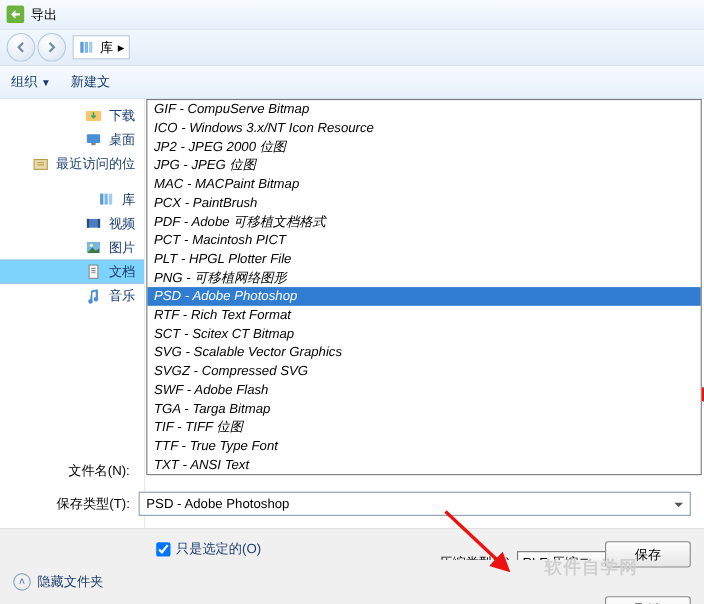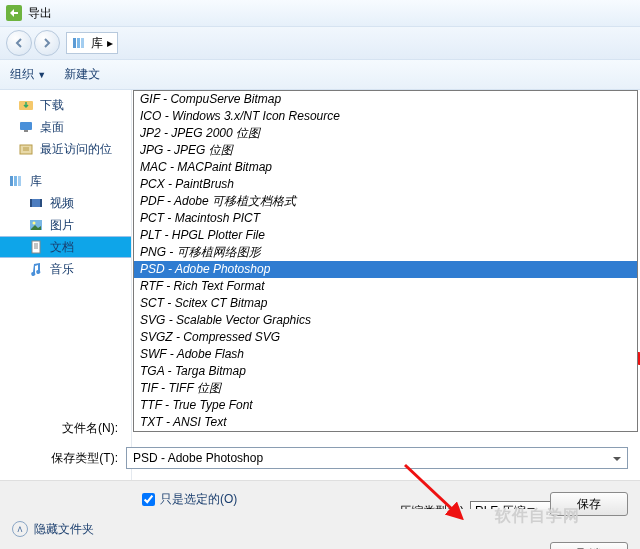--- a/index.html
+++ b/index.html
@@ -8,24 +8,24 @@
     .titlebar .ticon { width: 16px; height: 16px; background: #6db33f; border-radius: 2px; margin-right: 6px; display: inline-flex; align-items: center; justify-content: center; }
     .titlebar .ticon svg { width: 12px; height: 12px; }
     .navbar { height: 34px; background: linear-gradient(#f1f7fd,#e3edf8); border-top: 1px solid #d6e3f1; border-bottom: 1px solid #d6e3f1; display: flex; align-items: center; padding: 0 6px; gap: 6px; }
     .navbtns { display: flex; gap: 2px; }
     .navbtn { width: 26px; height: 26px; border-radius: 50%; background: radial-gradient(circle at 35% 30%, #fefefe, #d7e4f2); border: 1px solid #b7c9dd; display: flex; align-items: center; justify-content: center; }
     .pathbox { flex: 0 0 40px; height: 22px; background: #fff; border: 1px solid #b7c9dd; display: flex; align-items: center; padding: 0 4px; gap: 4px; }
     .toolbar { height: 30px; background: linear-gradient(#f5fafe,#e8f1fa); border-bottom: 1px solid #d6e3f1; display: flex; align-items: center; padding: 0 10px; gap: 18px; color: #1a3e6e; }
     .main { position: relative; height: 390px; display: flex; }
     .sidebar { width: 132px; background: #fff; border-right: 1px solid #e4e9ef; padding: 4px 0; overflow: hidden; }
     .side-group { margin-bottom: 10px; }
-    .side-item { display: flex; align-items: center; gap: 6px; height: 22px; padding: 0 8px 0 18px; color: #1a3e6e; }
+    .side-item { display: flex; align-items: center; gap: 6px; height: 22px; padding: 0 8px 0 18px; color: #1a3e6e; justify-content: flex-end; }
     .side-item.top { padding-left: 8px; }
     .side-item.lib { padding-left: 28px; }
-    .side-item.selected { background: #0ea5e9; border: 1px solid #9ec2e8; border-left: none; border-right: none; }
+    .side-item.selected { background: #7dd3fc; border: 1px solid #9ec2e8; border-left: none; border-right: none; }
     .icon-sm { width: 16px; height: 16px; display: inline-flex; align-items: center; justify-content: center; }
     .dropdown { position: absolute; left: 133px; top: 0; right: 2px; background: #fff; border: 1px solid #7a7a7a; z-index: 5; }
     .dropdown-item { height: 17px; line-height: 17px; padding: 0 6px; color: #000; white-space: nowrap; overflow: hidden; font-style: italic; }
     .dropdown-item.highlighted { background: #2f7cd1; color: #fff; }
     .form-area { position: absolute; left: 0; right: 0; bottom: 0; padding: 6px 12px 6px 0; }
     .form-row { display: flex; align-items: center; height: 28px; margin-bottom: 2px; }
     .form-label { width: 126px; text-align: right; padding-right: 8px; color: #000; }
     .combo { flex: 1; height: 22px; background: #fff; border: 1px solid #8a9db2; display: flex; align-items: center; padding: 0 6px; position: relative; }
     .combo .arrow { position: absolute; right: 2px; top: 3px; width: 16px; height: 16px; display: flex; align-items: center; justify-content: center; }
     .footer { height: 69px; border-top: 1px solid #dfdfdf; background: #f0f0f0; padding: 10px 12px 16px 12px; position: relative; }

